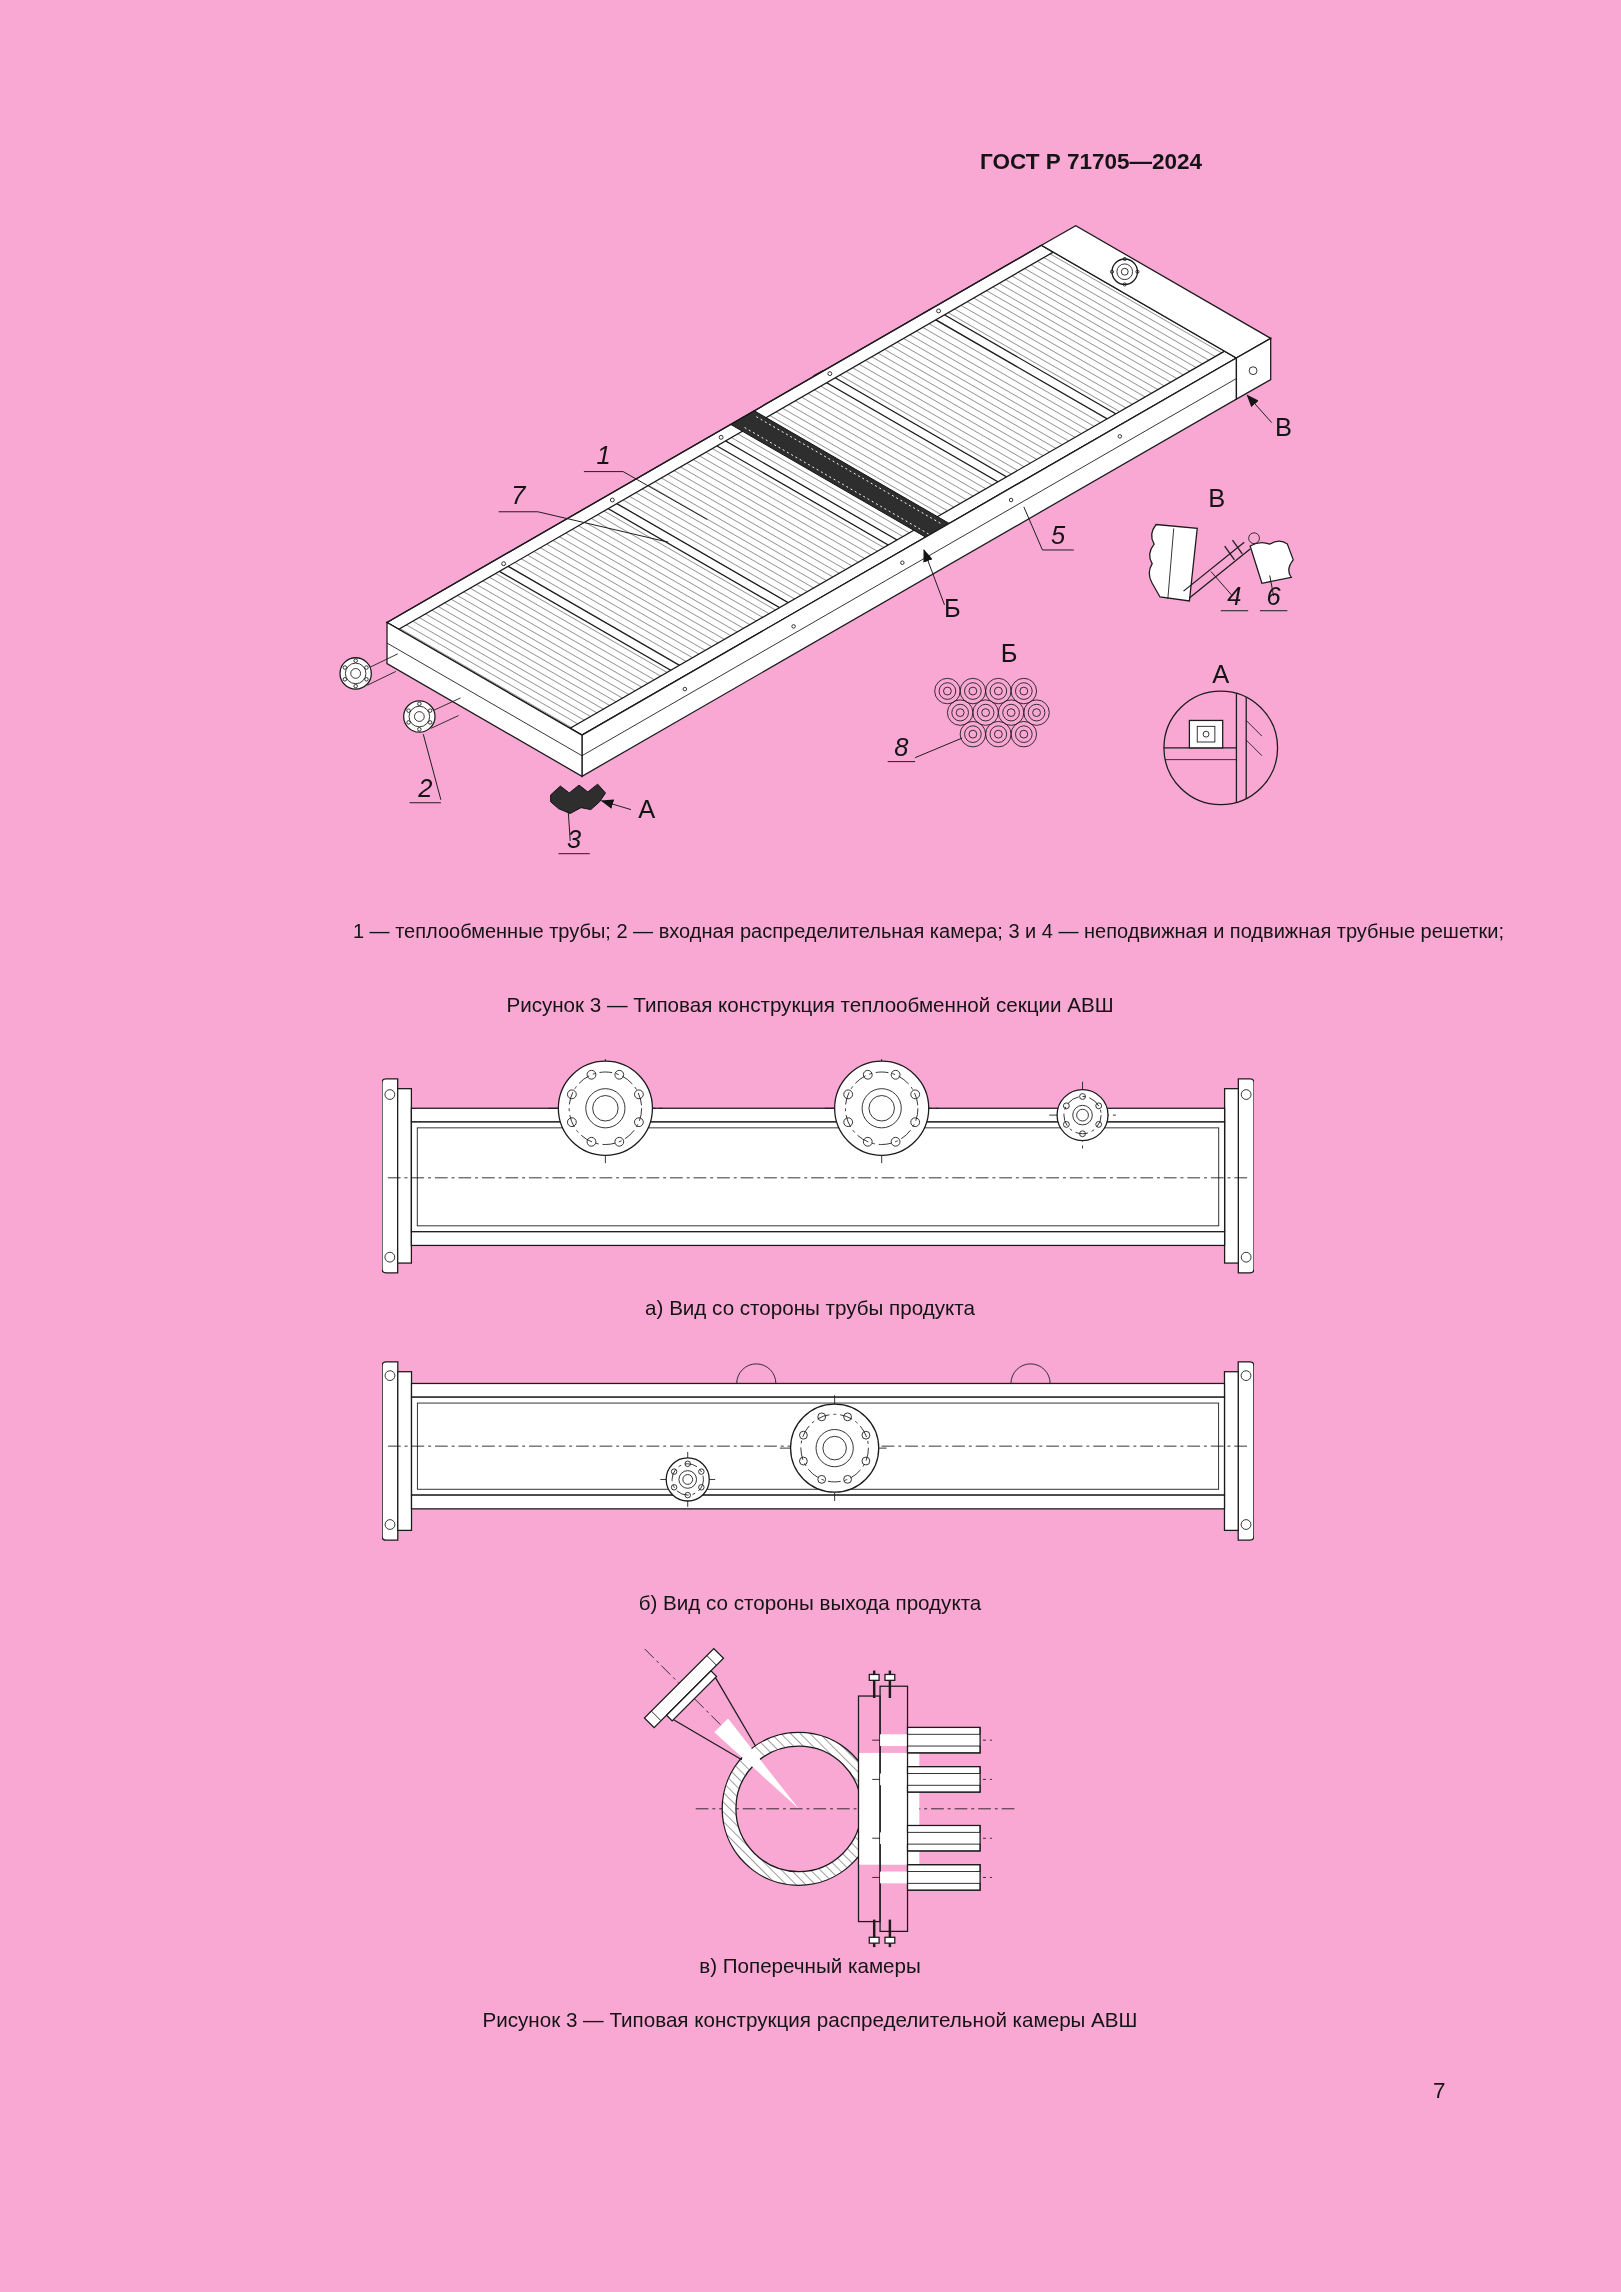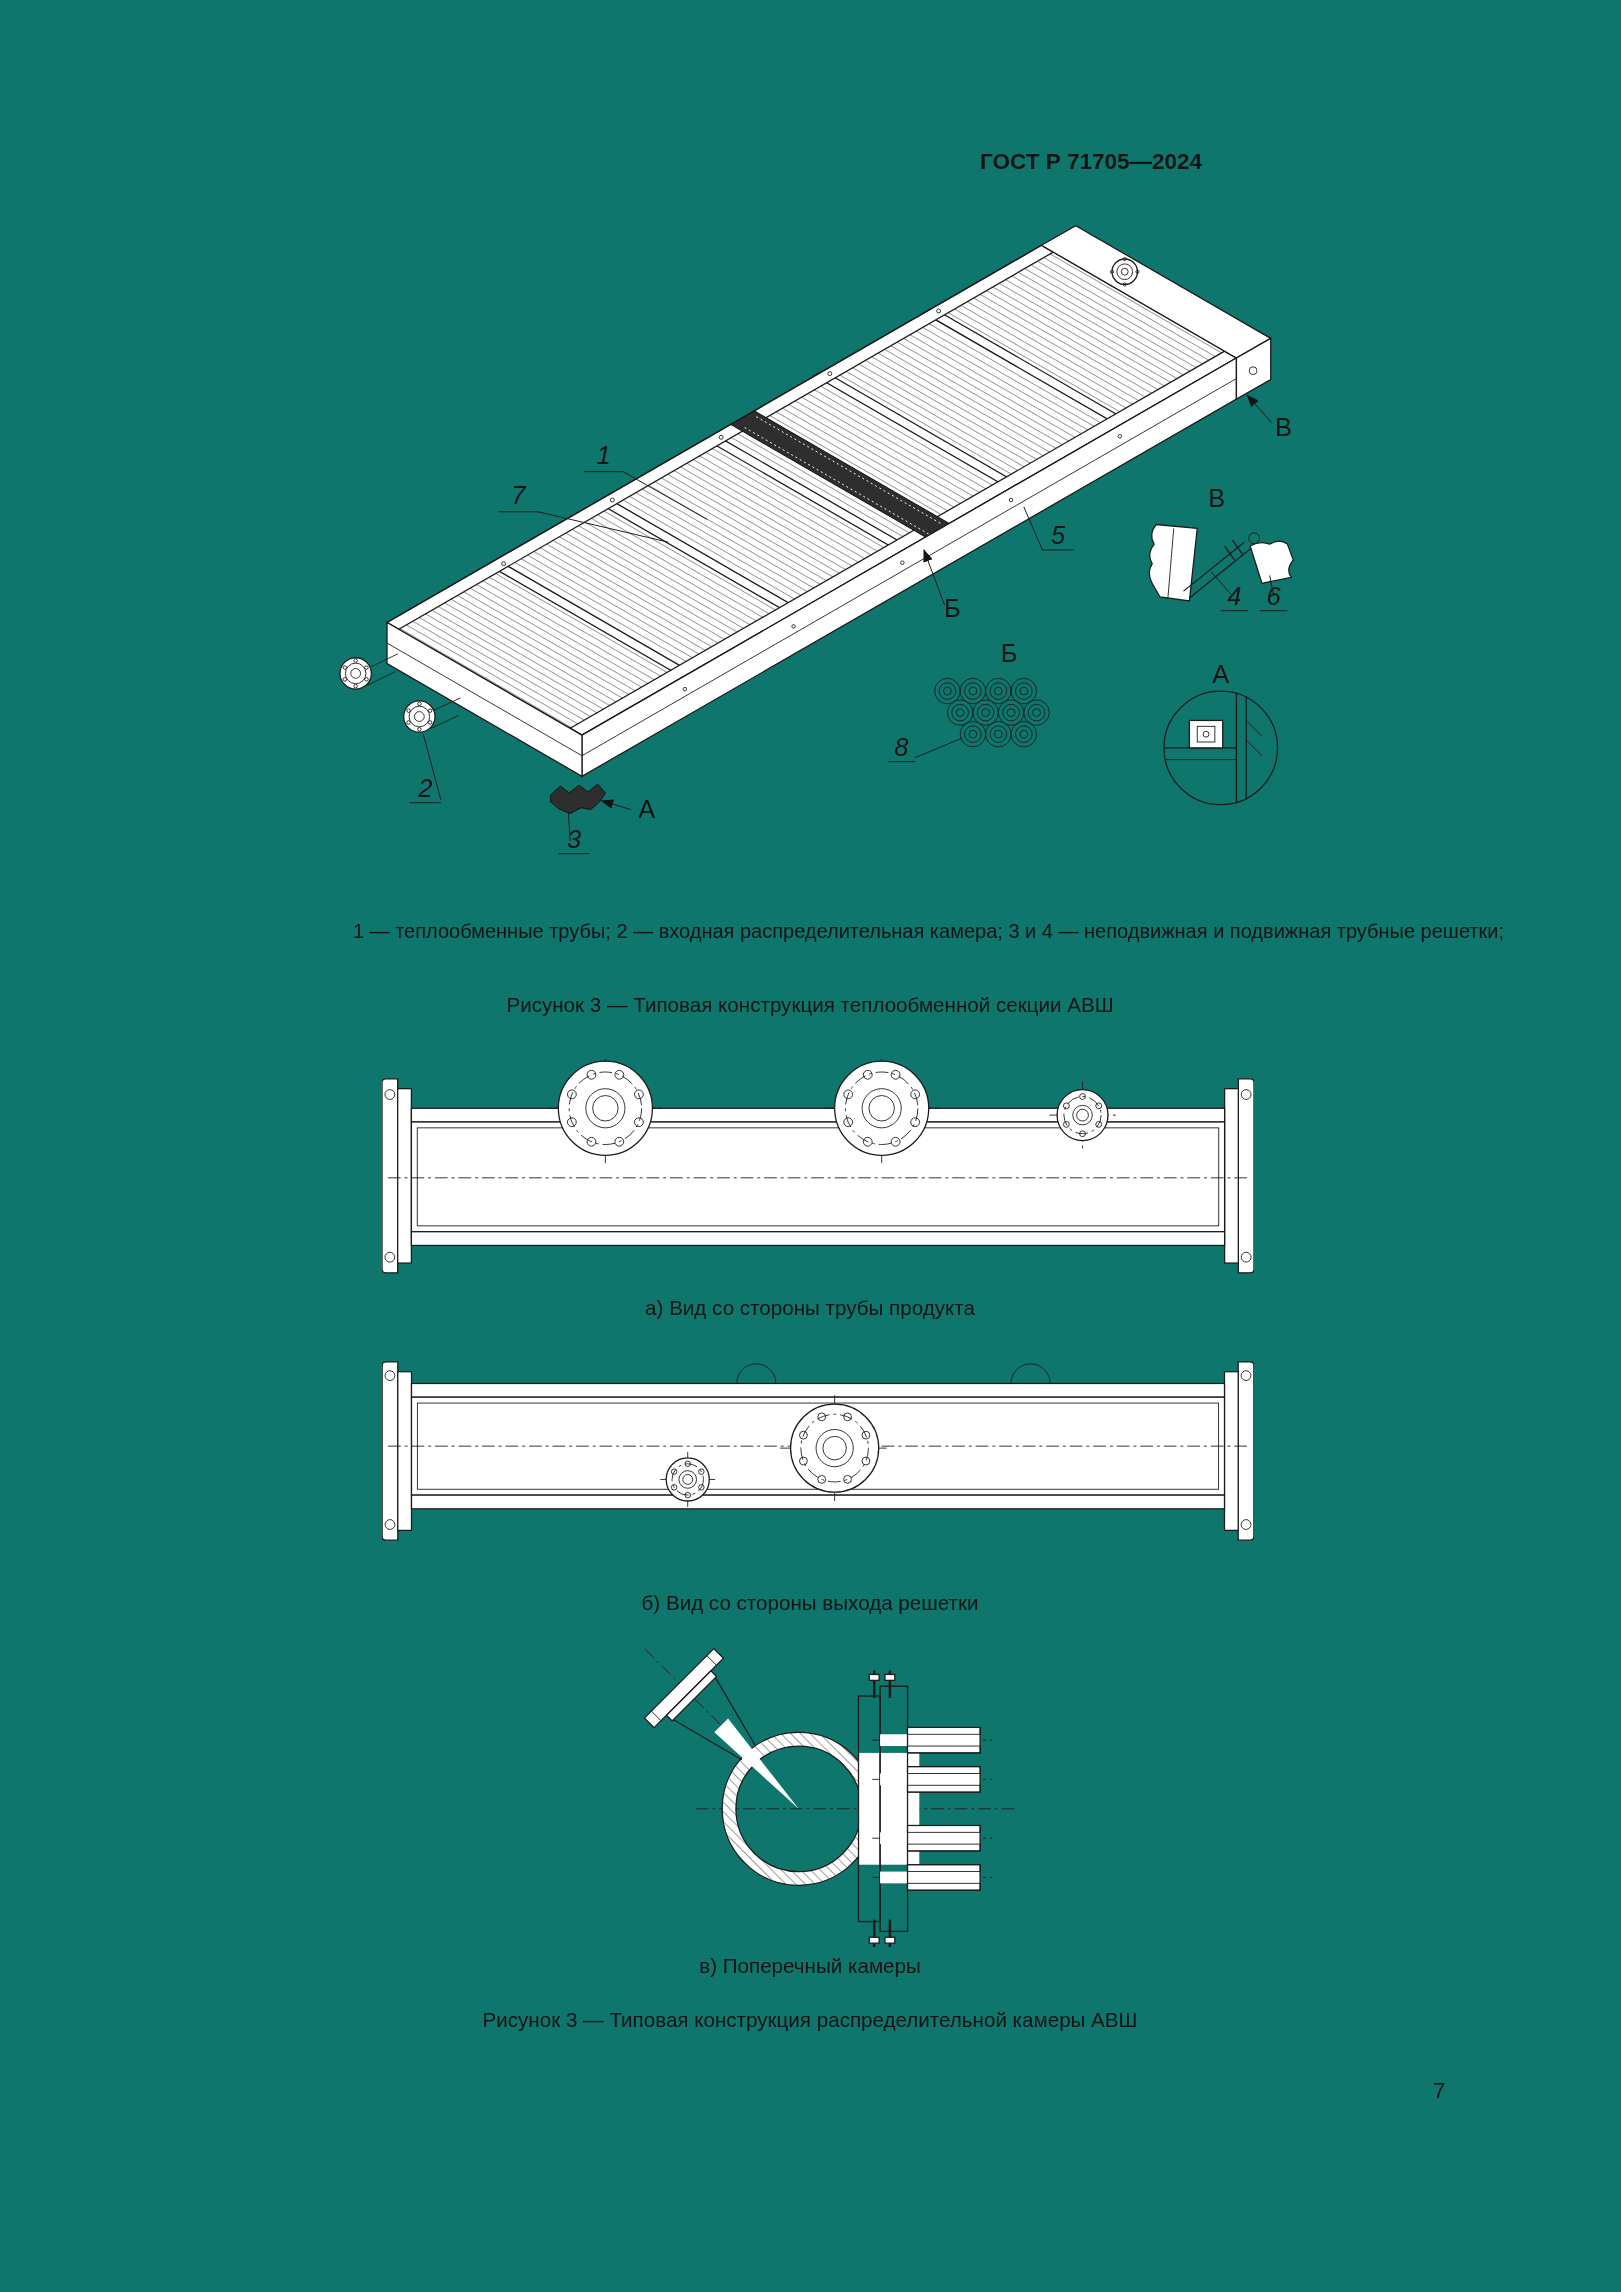--- a/index.html
+++ b/index.html
@@ -1,16 +1,16 @@
 <!DOCTYPE html>
 <html><head>
 <meta charset="utf-8">
 <style>
   html,body{margin:0;padding:0;background:#ffffff;}
-  .page{position:relative;width:1621px;height:2293px;background:#0f766e;overflow:hidden;
+  .page{position:relative;width:1621px;height:2293px;background:#f9a8d4;overflow:hidden;
         font-family:"Liberation Sans",sans-serif;color:#141414;}
   .hdr{position:absolute;left:980px;top:149px;font-size:22.5px;font-weight:700;}
   .caption{position:absolute;left:173px;width:1274px;text-align:center;font-size:20.6px;}
   .legend{position:absolute;left:118px;width:1386px;text-align:right;font-size:20px;line-height:32px;}
   .pageno{position:absolute;left:1433px;top:2078px;font-size:22.5px;}
   svg{position:absolute;}
   .s{stroke:#1b1b1b;stroke-width:1.3;fill:none}
   .sw{stroke:#1b1b1b;stroke-width:1.3;fill:#fff}
   .st{stroke:#1b1b1b;stroke-width:0.9;fill:none}
   .cl{stroke:#1b1b1b;stroke-width:0.9;fill:none;stroke-dasharray:13 4 3 4}
@@ -339,21 +339,21 @@
       <line x1="462" y1="38" x2="462" y2="146" class="cl"></line>
         <line x1="406" y1="92" x2="518" y2="92" class="cl"></line>
       <use href="#flBbig" transform="translate(462,92)"></use>
     </g>
     <g>
       <line x1="312" y1="96" x2="312" y2="152" class="cl"></line>
         <line x1="284" y1="124" x2="340" y2="124" class="cl"></line>
       <use href="#flBsm" transform="translate(312,124)"></use>
     </g>
   </svg>
-  <div class="caption" style="top:1591px">б) Вид со стороны выхода решетки</div>
+  <div class="caption" style="top:1591px">б) Вид со стороны выхода продукта</div>
 
   <svg style="left:627px;top:1647px" width="412" height="304" viewBox="0 0 420 310">
     <defs>
       <pattern id="h4c" width="7" height="7" patternUnits="userSpaceOnUse" patternTransform="rotate(45)">
         <rect width="7" height="7" fill="#fff"></rect>
         <line x1="0" y1="0" x2="7" y2="0" stroke="#3c3c3c" stroke-width="1"></line>
       </pattern>
     </defs>
     <g>
       <line x1="70" y1="165" x2="395" y2="165" class="cl"></line>

